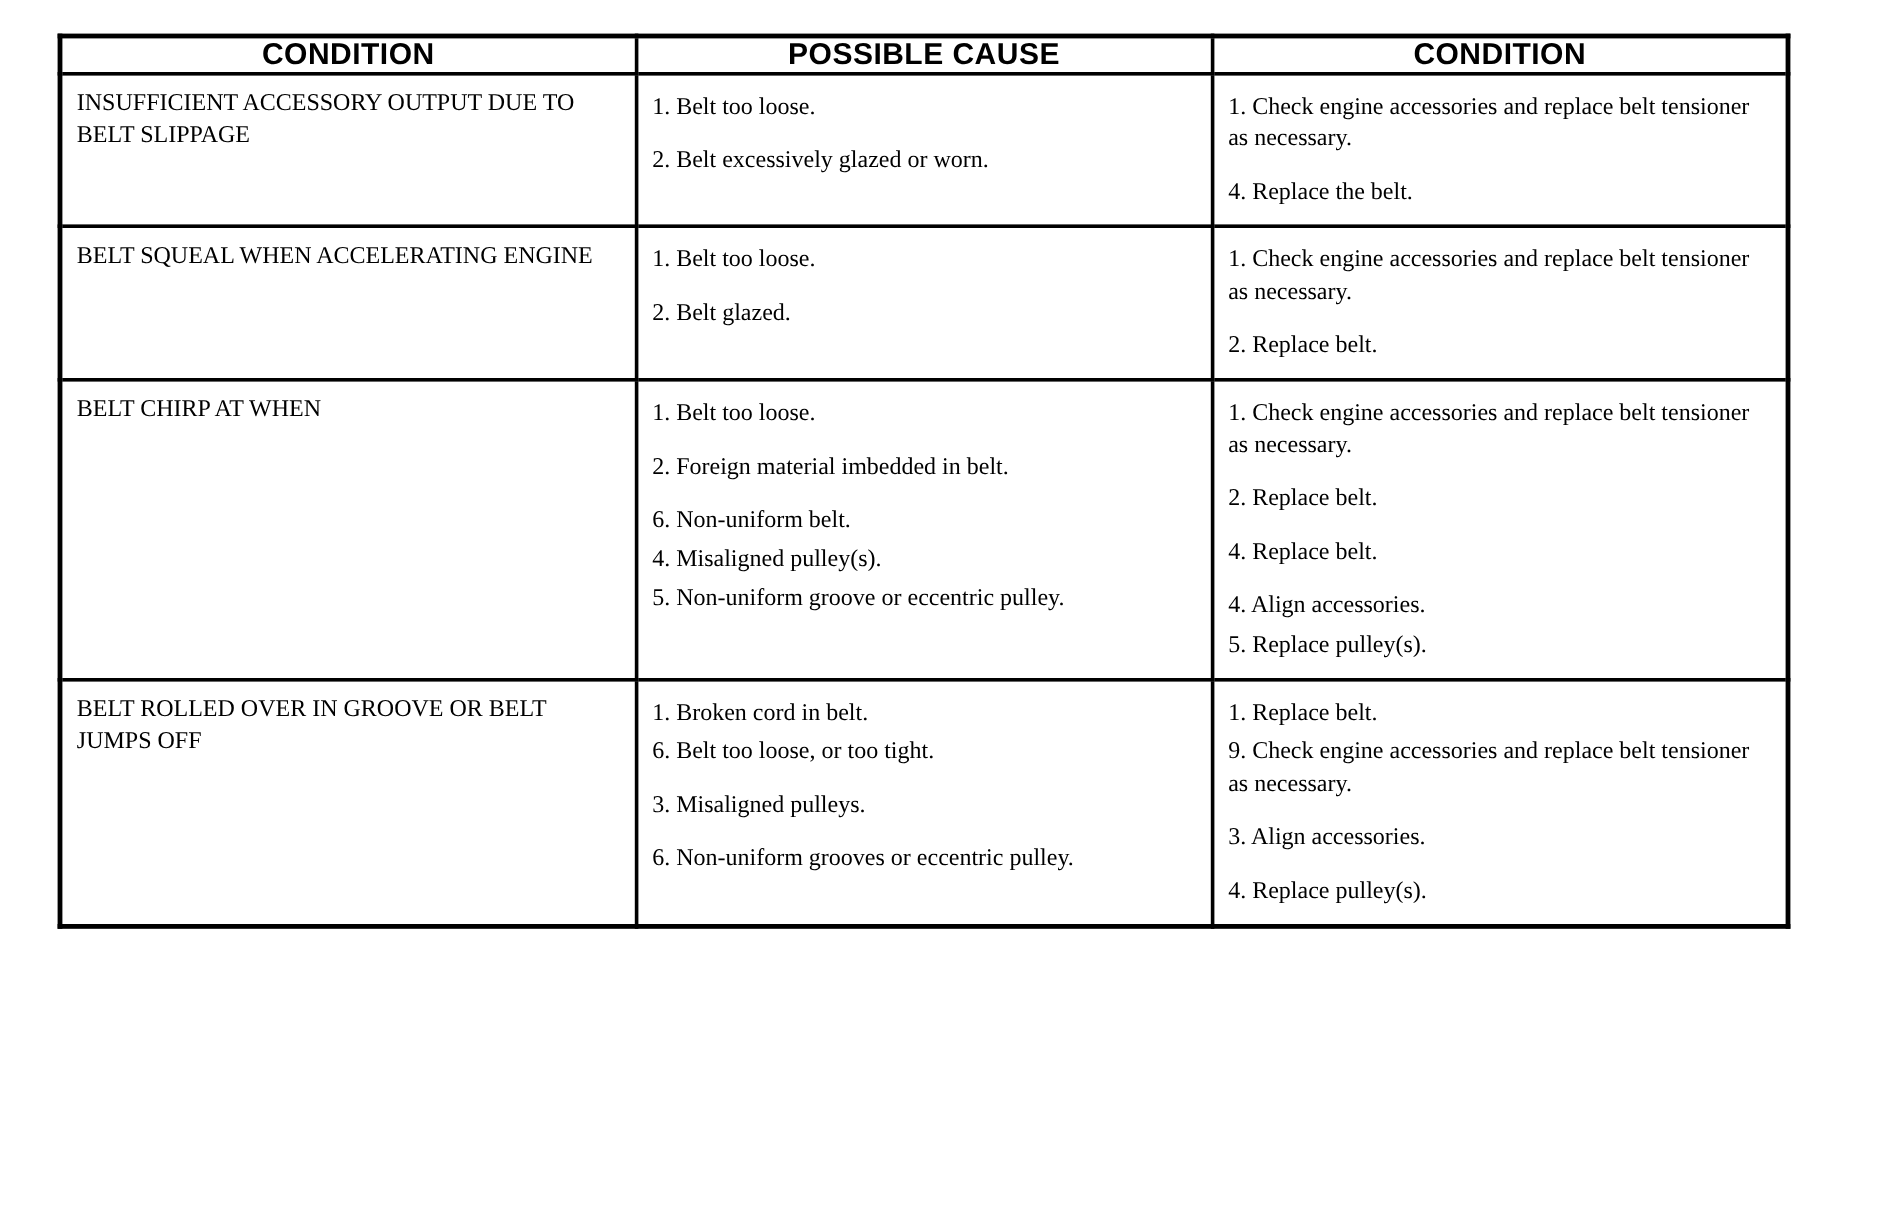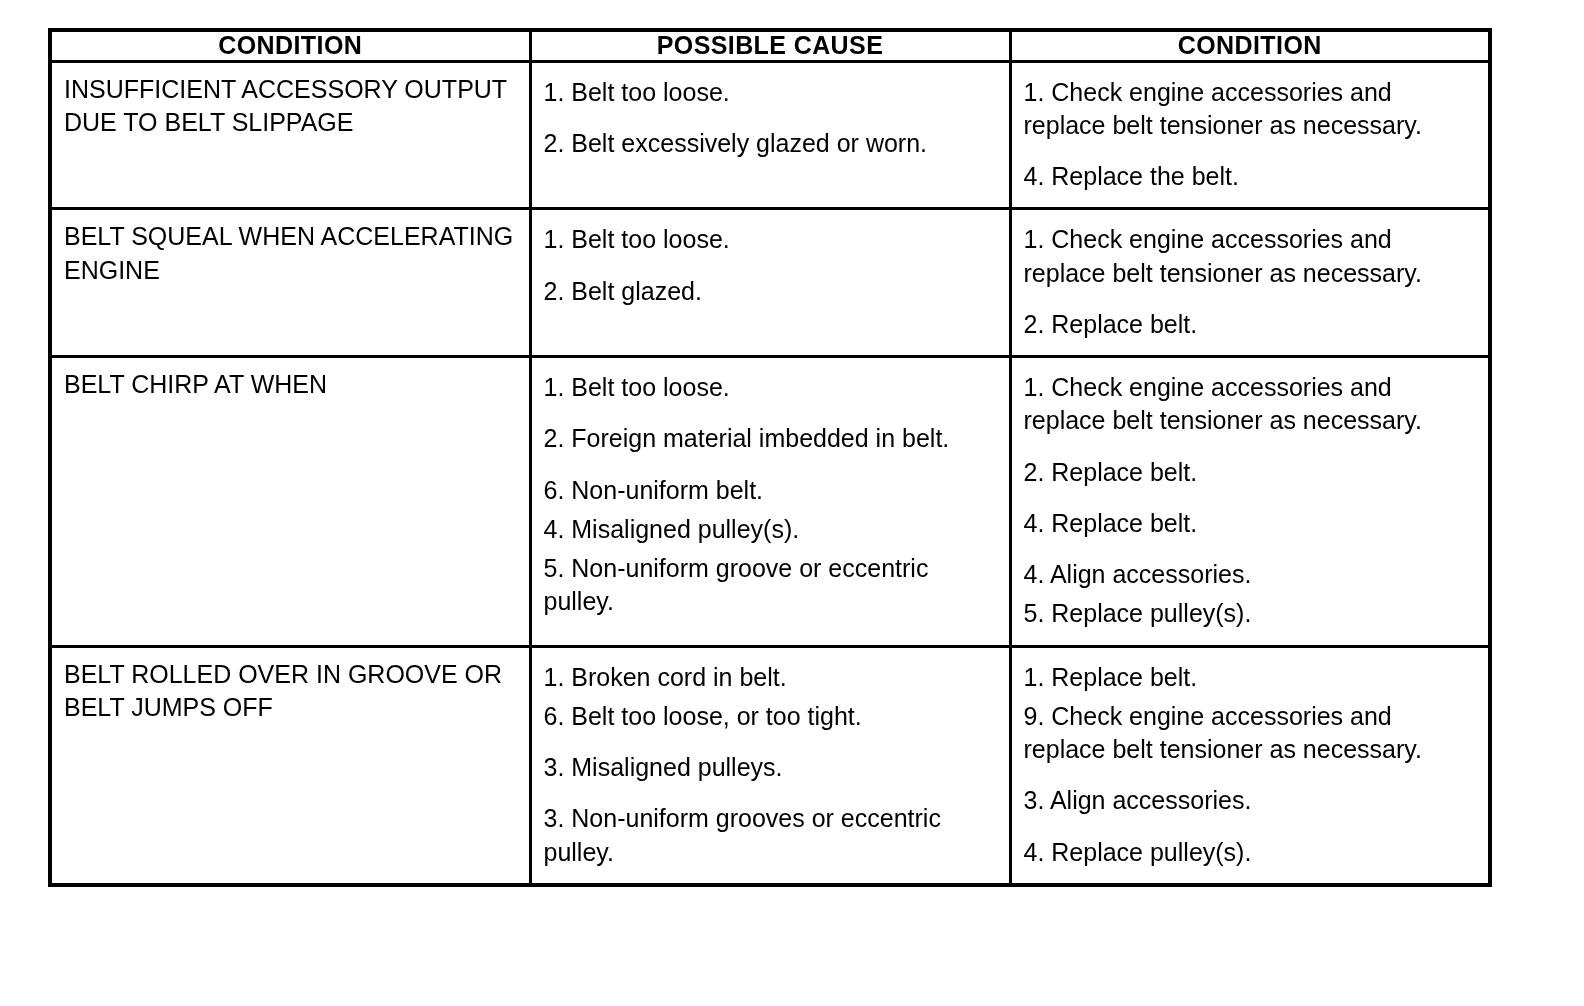--- a/index.html
+++ b/index.html
@@ -35,22 +35,23 @@
   th.col-head {
     text-align: center;
     font-size: 25px;
     font-weight: bold;
     letter-spacing: 0.4px;
     padding: 9px 4px 11px 4px;
     line-height: 1.1;
   }
   .cell {
     padding: 10px 12px 14px 12px;
-    font-size: 25px;
+    font-size: 20px;
     line-height: 1.33;
+    font-family: Liberation Serif, serif;
   }
   .cell.cond {
     padding-left: 12px;
   }
   .entry {
     margin: 3px 0 0 0;
   }
   .entry + .entry {
     margin-top: 18px;
   }
@@ -142,21 +143,21 @@
 
       <tr>
         <td>
           <div class="cell cond">BELT ROLLED OVER IN GROOVE OR BELT JUMPS OFF</div>
         </td>
         <td>
           <div class="cell">
             <div class="entry tight">1. Broken cord in belt.</div>
             <div class="entry tight">6. Belt too loose, or too tight.</div>
             <div class="entry">3. Misaligned pulleys.</div>
-            <div class="entry tight">3. Non-uniform grooves or eccentric pulley.</div>
+            <div class="entry tight">6. Non-uniform grooves or eccentric pulley.</div>
           </div>
         </td>
         <td>
           <div class="cell">
             <div class="entry tight">1. Replace belt.</div>
             <div class="entry tight">9. Check engine accessories and replace belt tensioner as necessary.</div>
             <div class="entry">3. Align accessories.</div>
             <div class="entry tight">4. Replace pulley(s).</div>
           </div>
         </td>

